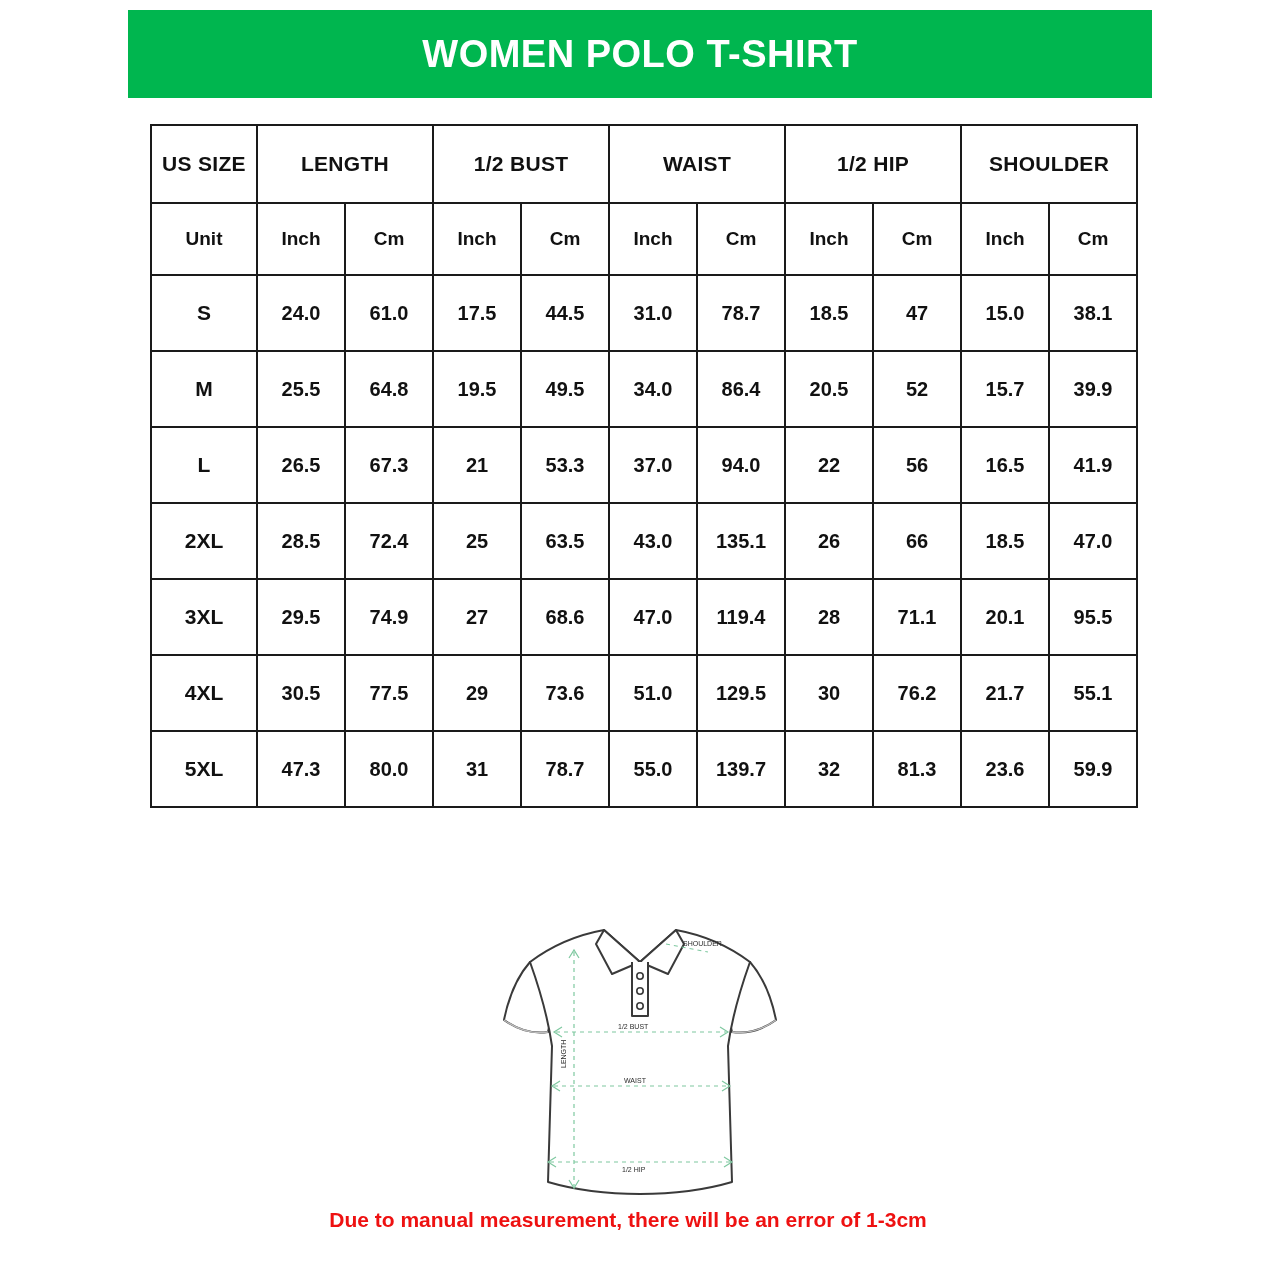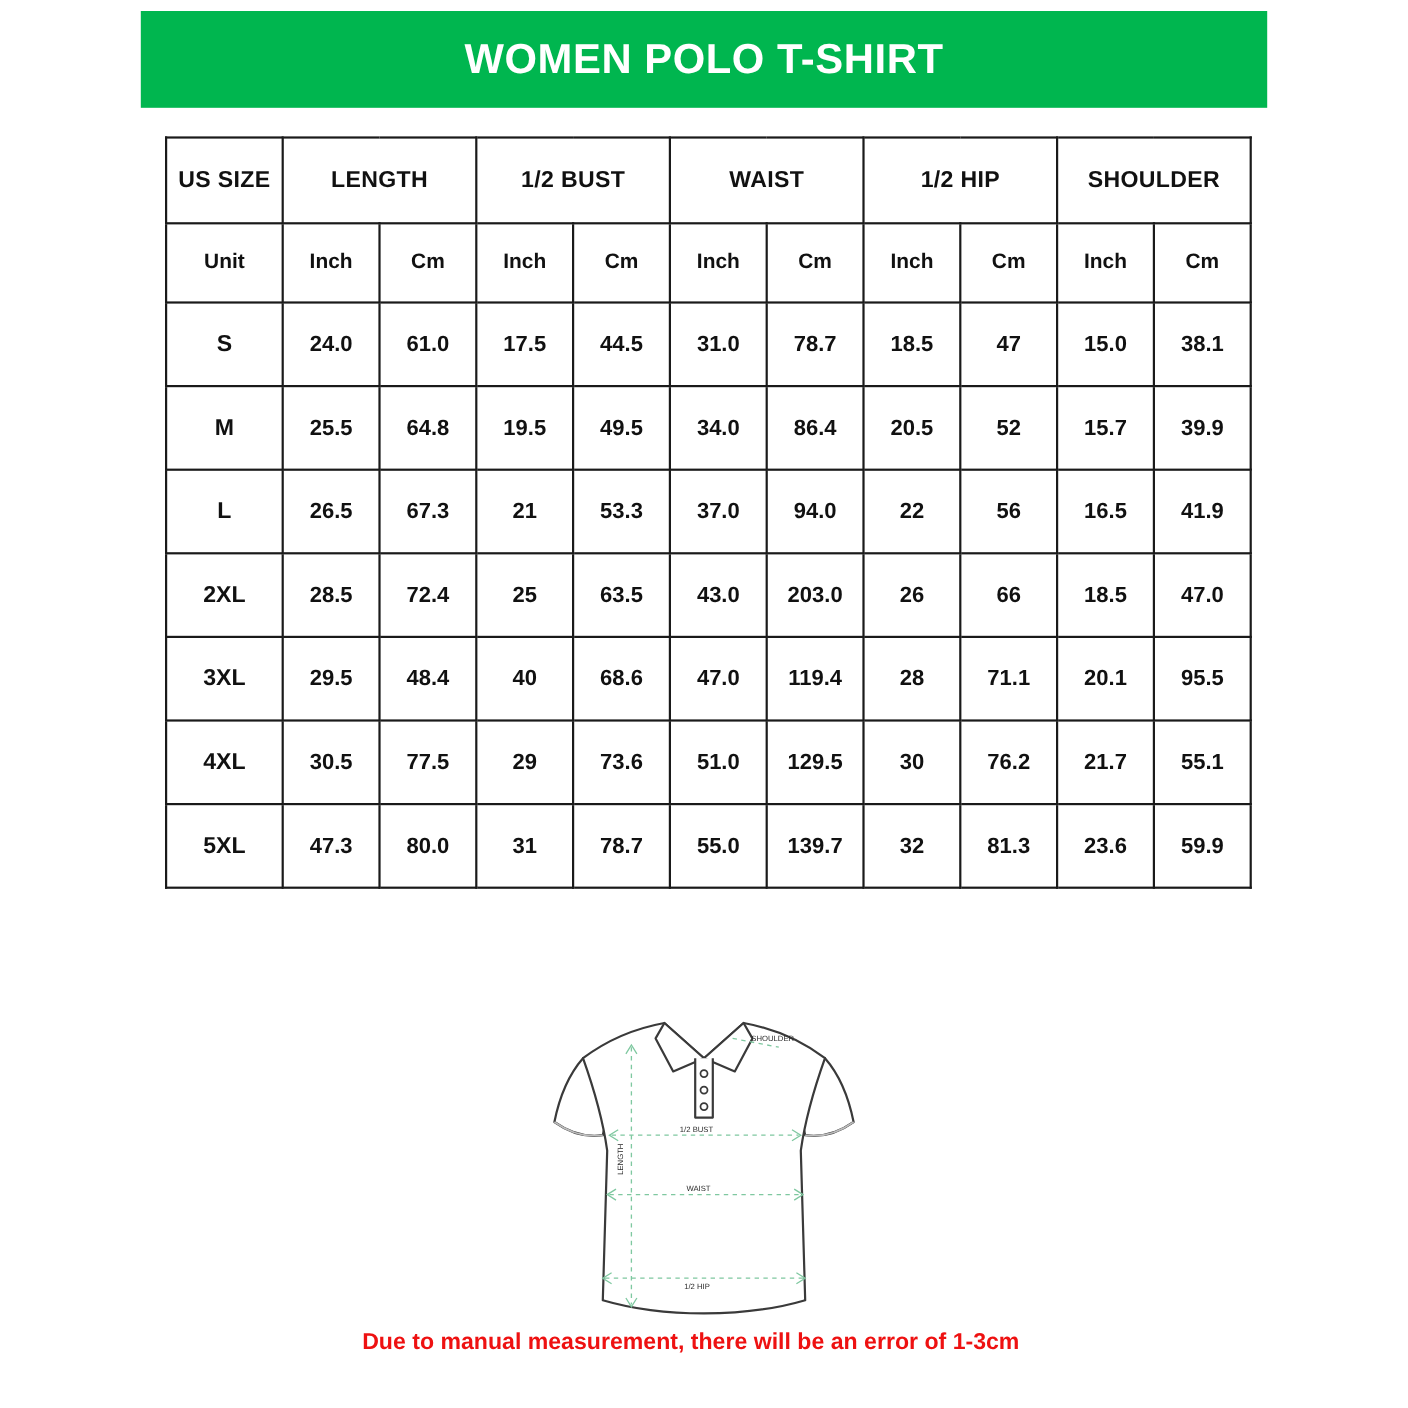--- a/index.html
+++ b/index.html
@@ -204,31 +204,31 @@
           <td>16.5</td>
           <td>41.9</td>
         </tr>
         <tr>
           <td class="size-label">2XL</td>
           <td>28.5</td>
           <td>72.4</td>
           <td>25</td>
           <td>63.5</td>
           <td>43.0</td>
-          <td>203.0</td>
+          <td>135.1</td>
           <td>26</td>
           <td>66</td>
           <td>18.5</td>
           <td>47.0</td>
         </tr>
         <tr>
           <td class="size-label">3XL</td>
           <td>29.5</td>
-          <td>48.4</td>
-          <td>40</td>
+          <td>74.9</td>
+          <td>27</td>
           <td>68.6</td>
           <td>47.0</td>
           <td>119.4</td>
           <td>28</td>
           <td>71.1</td>
           <td>20.1</td>
           <td>95.5</td>
         </tr>
         <tr>
           <td class="size-label">4XL</td>

